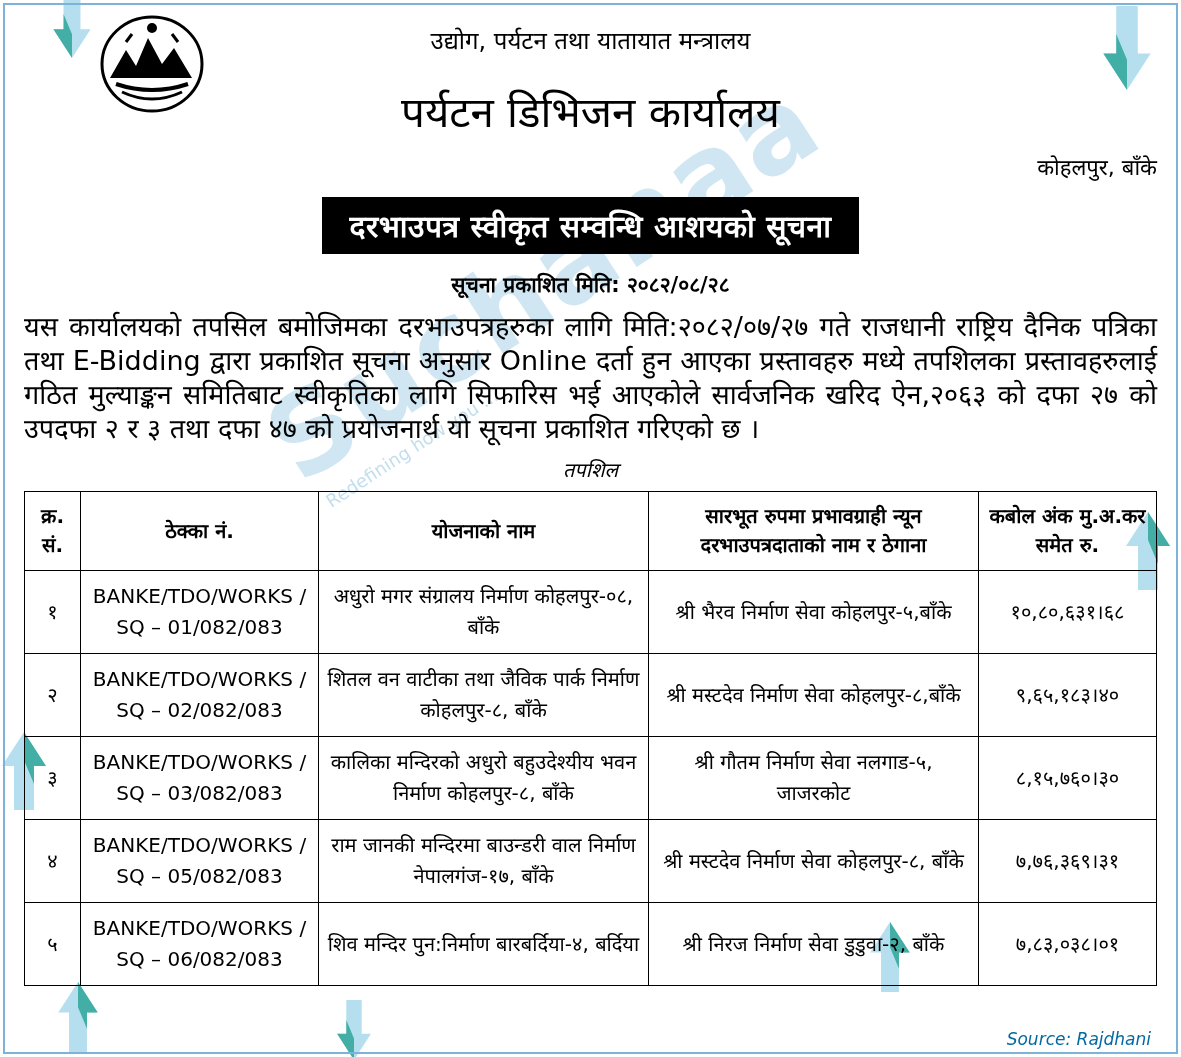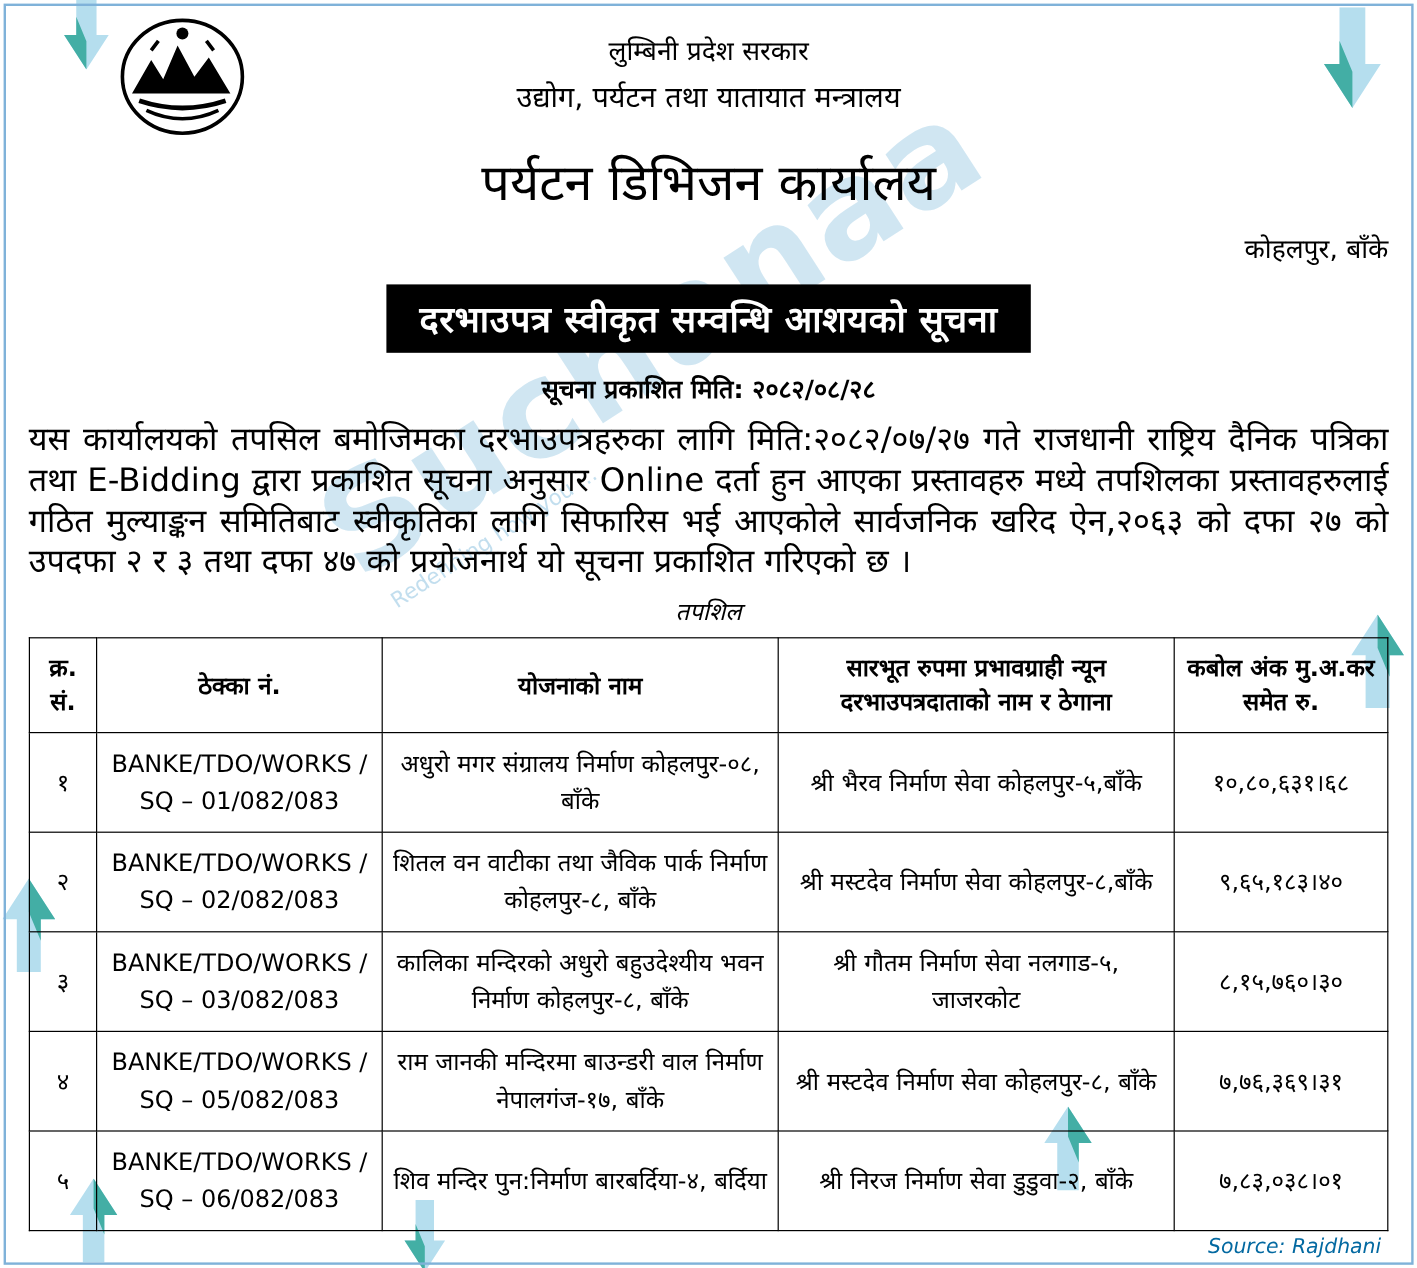--- a/index.html
+++ b/index.html
@@ -110,21 +110,20 @@
       <path d="M20 72 Q56 84 92 72" fill="none" stroke="#000" stroke-width="4"></path>
       <circle cx="56" cy="16" r="5" fill="#000"></circle>
       <path d="M30 30 l6 -8 M82 30 l-6 -8" stroke="#000" stroke-width="3"></path>
       <path d="M26 80 Q56 94 86 80" fill="none" stroke="#000" stroke-width="3"></path>
     </svg>
   </div>
 
   <div class="content">
 
     <div class="hdr">
-      <div class="hdr-line1">लुम्बिनी प्रदेश सरकार</div>
       <div class="hdr-line2">उद्योग, पर्यटन तथा यातायात मन्त्रालय</div>
       <div class="hdr-line3">पर्यटन डिभिजन कार्यालय</div>
       <div class="hdr-line4">कोहलपुर, बाँके</div>
     </div>
 
     <div class="title-bar">दरभाउपत्र स्वीकृत सम्वन्धि आशयको सूचना</div>
 
     <div class="pub-date">सूचना प्रकाशित मिति: २०८२/०८/२८</div>
 
     <div class="body-par">यस कार्यालयको तपसिल बमोजिमका दरभाउपत्रहरुका लागि मिति:२०८२/०७/२७ गते राजधानी राष्ट्रिय दैनिक पत्रिका तथा E-Bidding द्वारा प्रकाशित सूचना अनुसार Online दर्ता हुन आएका प्रस्तावहरु मध्ये तपशिलका प्रस्तावहरुलाई गठित मुल्याङ्कन समितिबाट स्वीकृतिका लागि सिफारिस भई आएकोले सार्वजनिक खरिद ऐन,२०६३ को दफा २७ को उपदफा २ र ३ तथा दफा ४७ को प्रयोजनार्थ यो सूचना प्रकाशित गरिएको छ ।</div>

